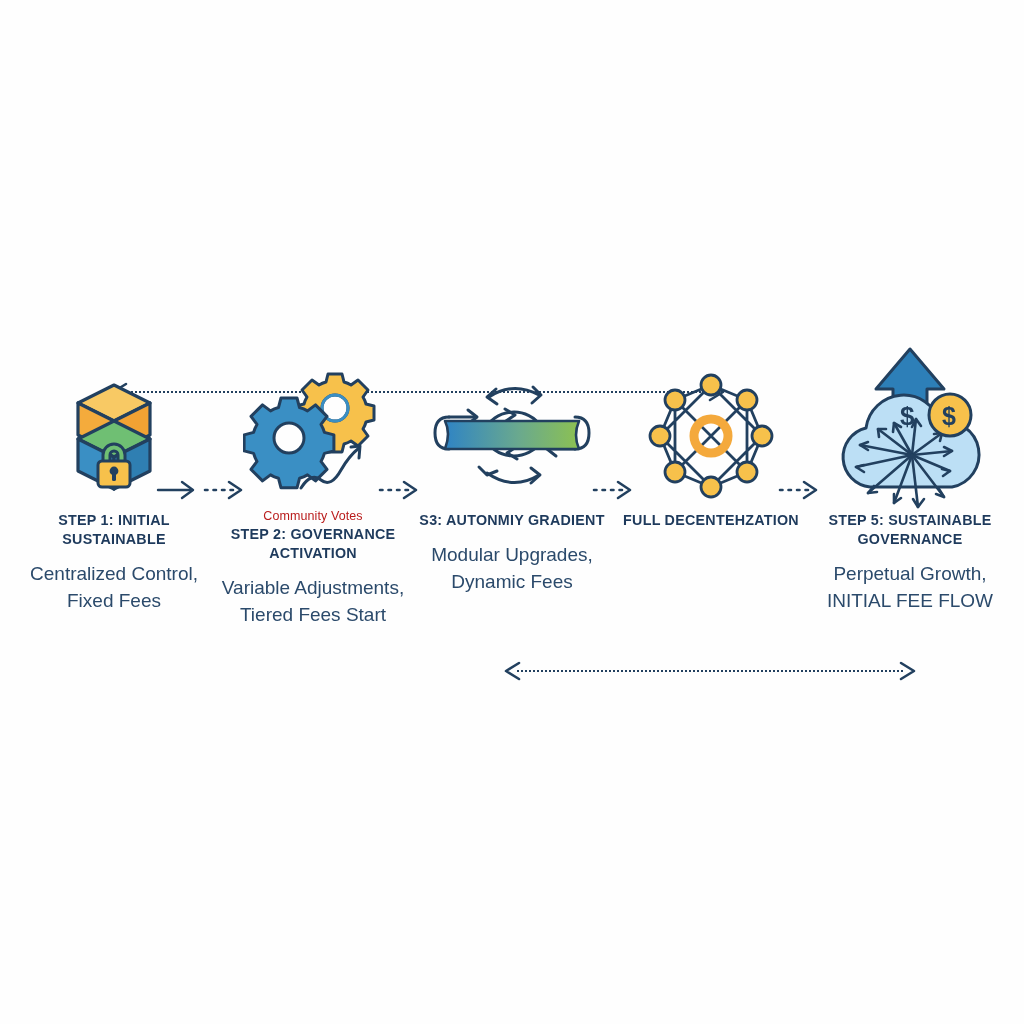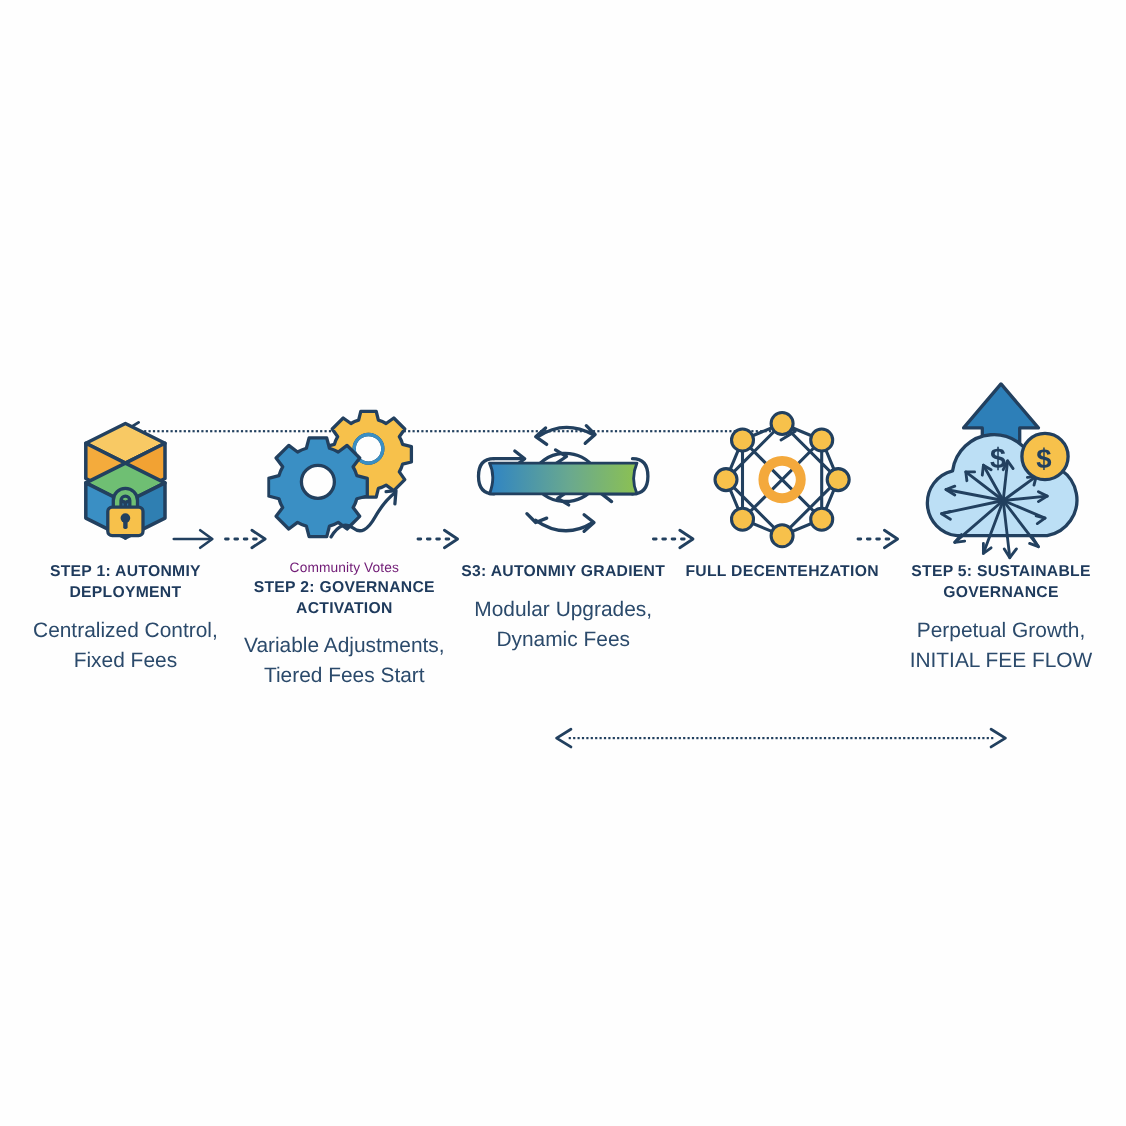--- a/index.html
+++ b/index.html
@@ -25,21 +25,21 @@
   .step{
     position:absolute;top:0;width:200px;
     display:flex;flex-direction:column;align-items:center;
   }
   .icon-wrap{
     height:160px;width:180px;
     display:flex;align-items:center;justify-content:center;
     position:relative;
   }
   .sublabel{
-    font-size:12.5px;color:#701a75;letter-spacing:.1px;
+    font-size:12.5px;color:#b91c1c;letter-spacing:.1px;
     margin-top:-6px;margin-bottom:2px;text-align:center;
     font-family:"Liberation Sans", sans-serif;
   }
   .step-title{
     font-size:14.3px;font-weight:bold;color:#1e3a5c;
     text-align:center;line-height:1.32;letter-spacing:.25px;
     width:196px;
   }
   .step-desc{
     margin-top:12px;font-size:19px;color:#2b4a6b;
@@ -117,21 +117,21 @@
             <path d="M95 60 L95 92 L59 110 L59 78 Z" fill="#2f7fb2"></path>
           </g>
 
           <path d="M48 76 a11 11 0 0 1 22 0 v8 h-7 v-8 a4 4 0 0 0 -8 0 v8 h-7 z" fill="#6fbf73" stroke="#22405f" stroke-width="3" stroke-linejoin="round"></path>
           <rect x="43" y="82" width="32" height="26" rx="4" fill="#f7c14b" stroke="#22405f" stroke-width="3"></rect>
           <circle cx="59" cy="92" r="4.4" fill="#22405f"></circle>
           <rect x="57" y="93" width="4" height="9" rx="1.6" fill="#22405f"></rect>
         </svg>
       </div>
       <div class="sublabel"></div>
-      <div class="step-title">STEP 1: AUTONMIY DEPLOYMENT</div>
+      <div class="step-title">STEP 1: INITIAL SUSTAINABLE</div>
       <div class="step-desc">Centralized Control, Fixed Fees</div>
     </div>
 
     <div class="step" style="left:213px;">
       <div class="icon-wrap">
         <svg width="140" height="130" viewBox="0 0 140 130">
 
           <g transform="translate(92,38)">
             <g stroke="#22405f" stroke-width="3" stroke-linejoin="round" fill="#f7c14b">
               <path d="M-7,-34 h14 l2,8 a26,26 0 0 1 7,3 l7,-5 l10,10 l-5,7 a26,26 0 0 1 3,7 l8,2 v14 l-8,2

